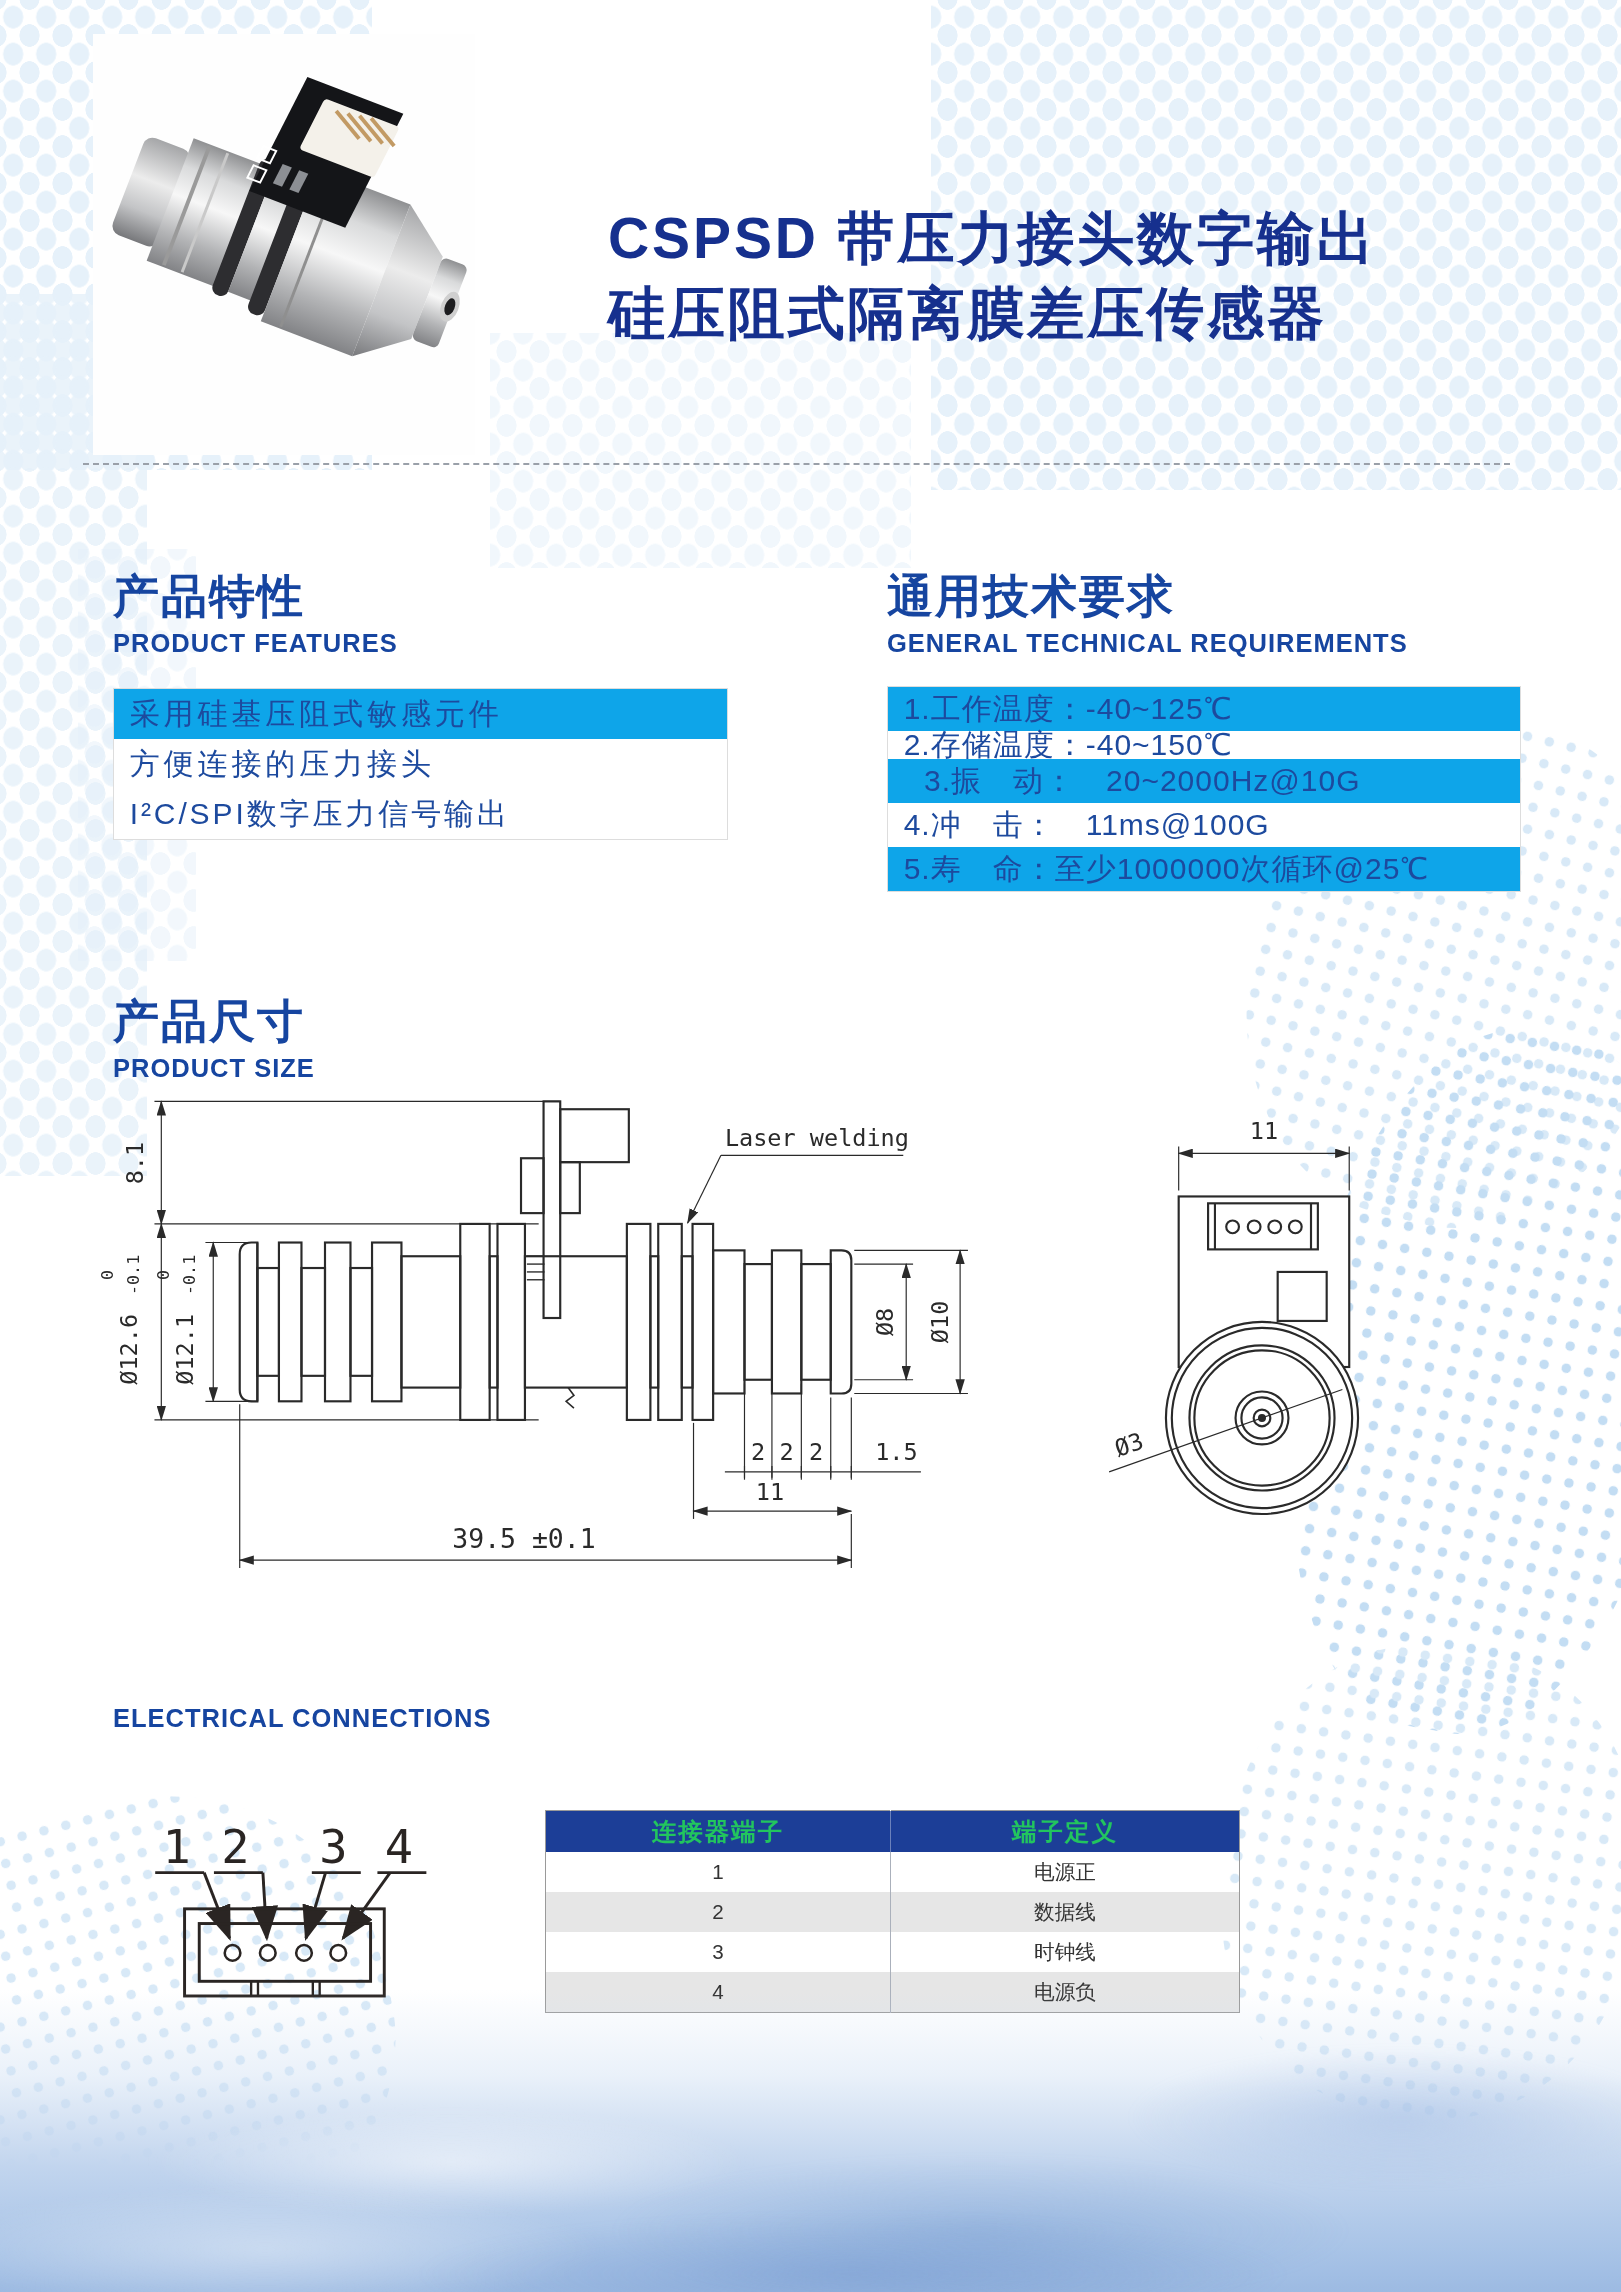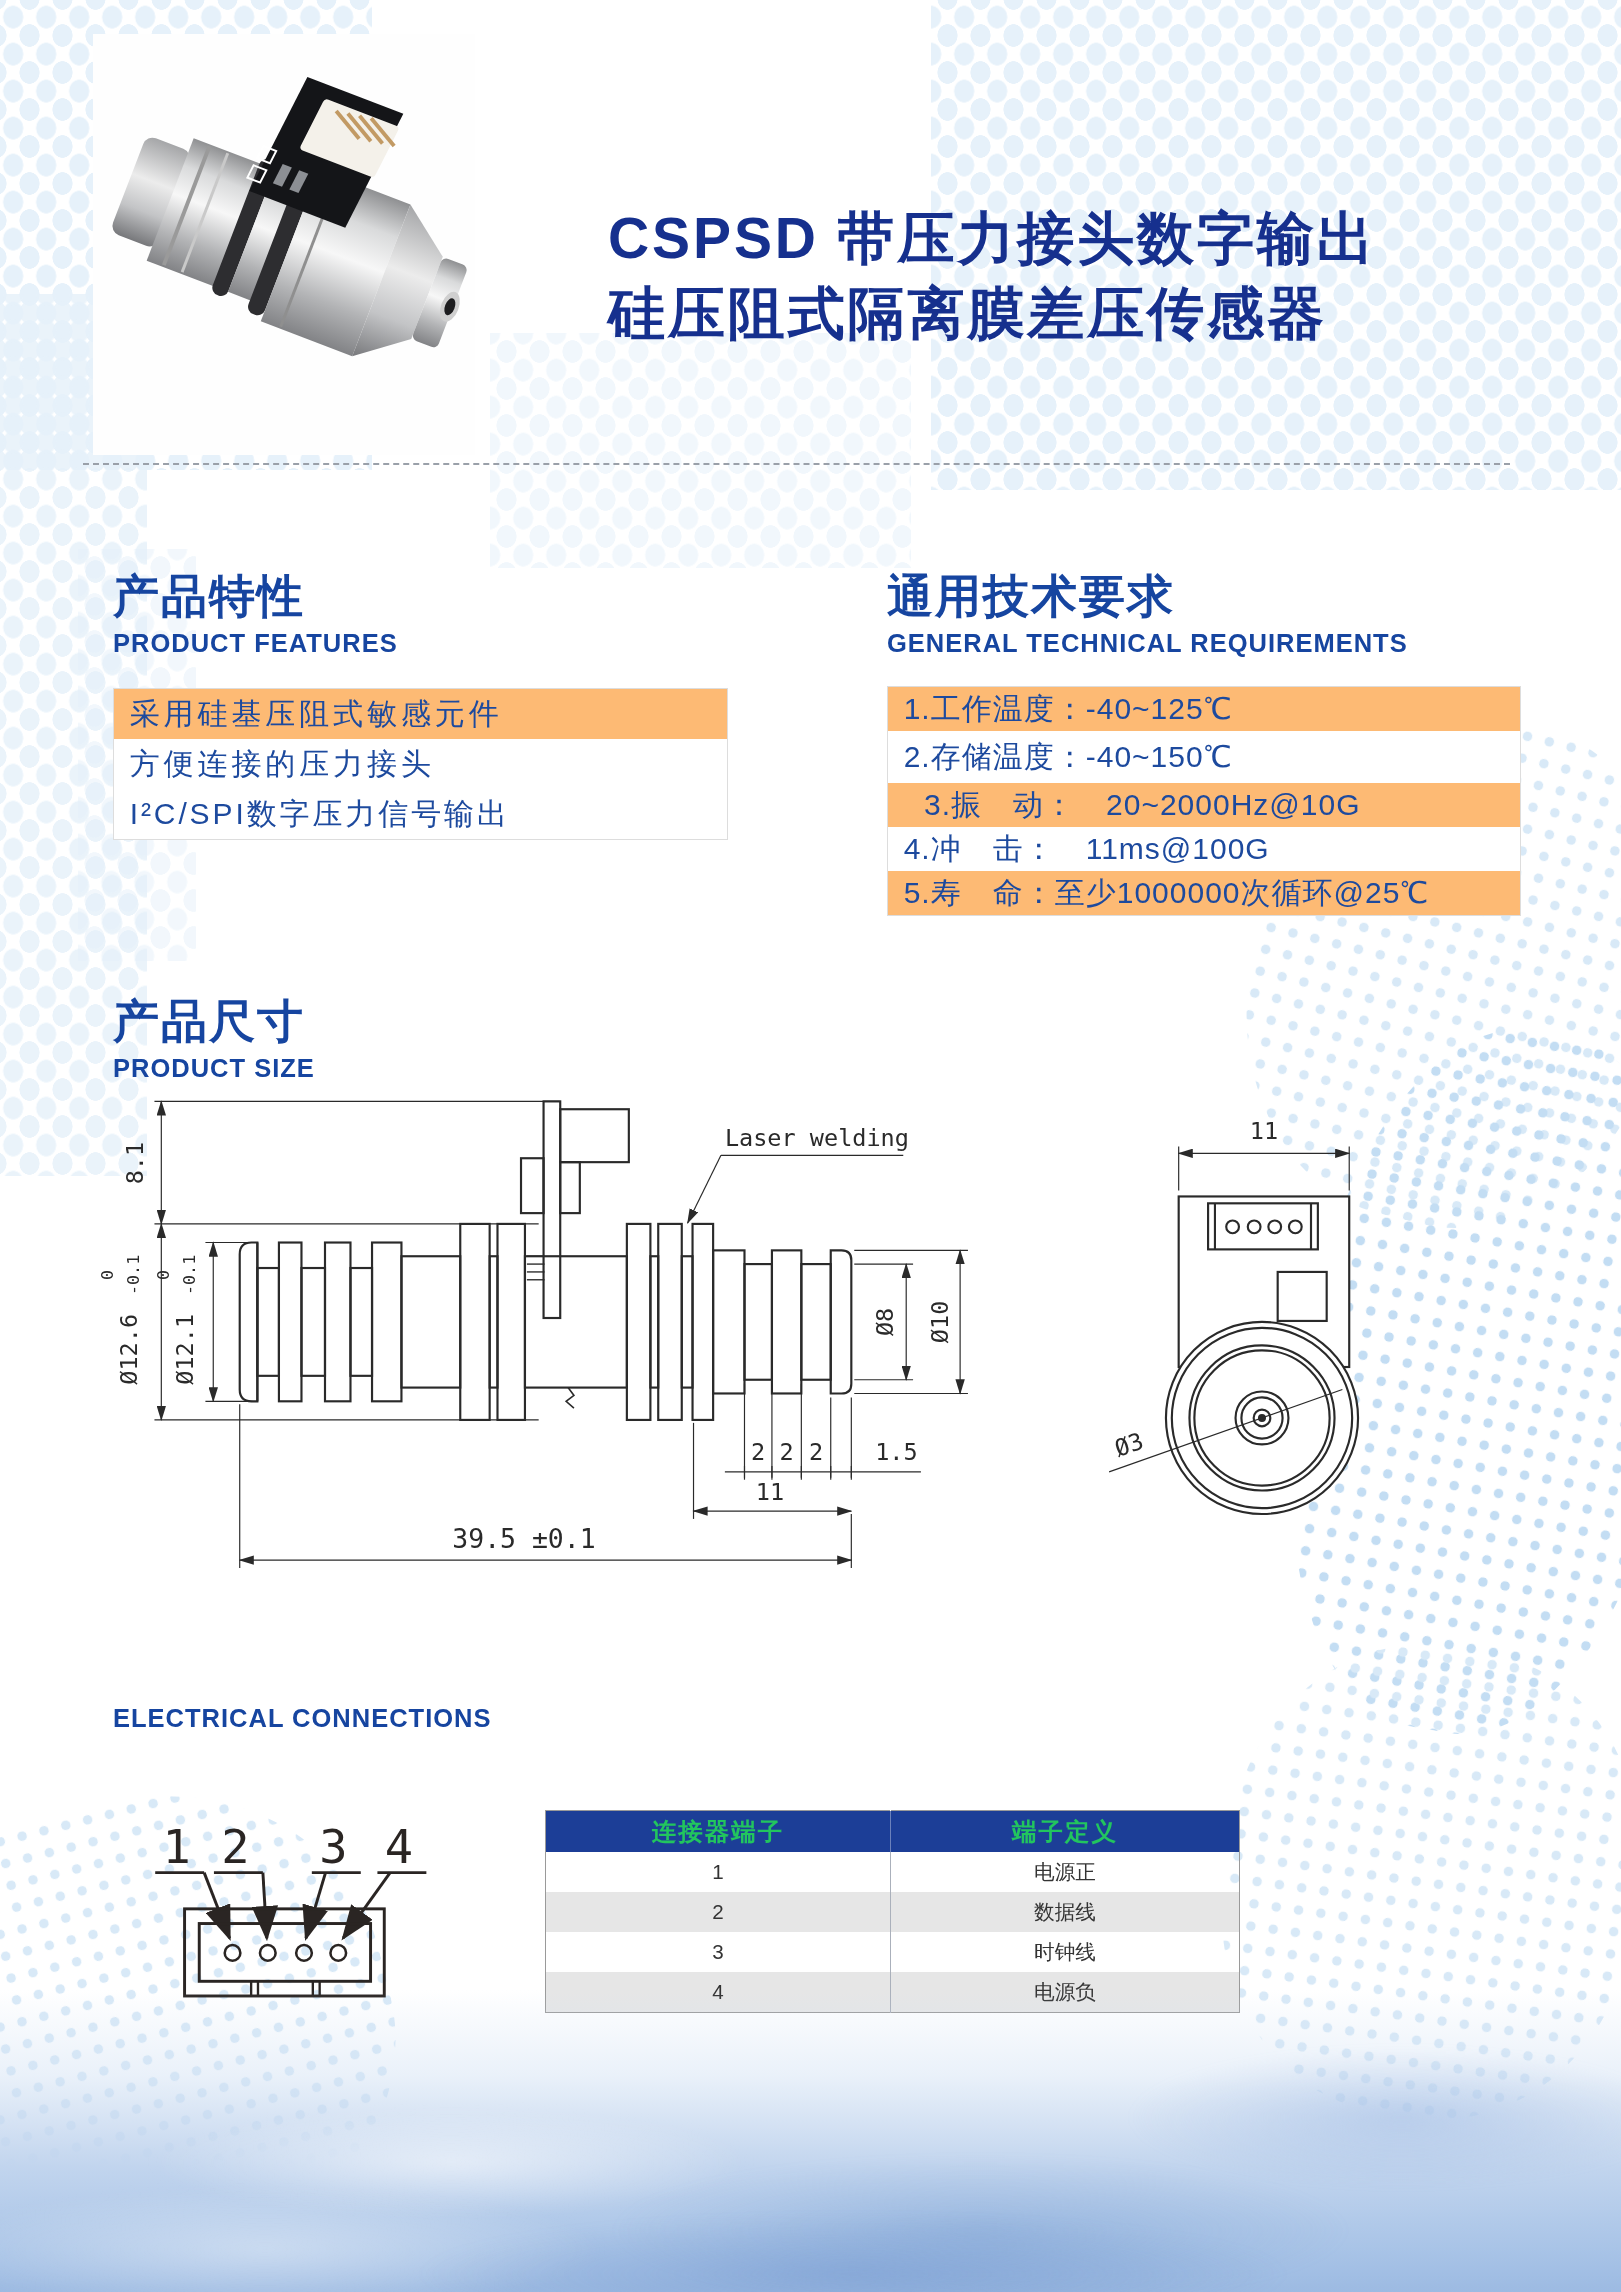--- a/index.html
+++ b/index.html
@@ -19,21 +19,21 @@
   .page-title{position:absolute;left:608px;top:201px;width:863px;text-align:left;
     color:#16308e;font-weight:900;font-size:57px;line-height:75px;letter-spacing:2.9px;}
   .divider{position:absolute;left:83px;top:463px;width:1427px;border-top:2.9px dashed #9aa0a9;}
   
   .h-zh{color:#1645a0;font-size:46px;font-weight:900;letter-spacing:2px;line-height:1;}
   .h-en{color:#1645a0;font-size:25.5px;font-weight:700;letter-spacing:1px;margin-top:11.8px;line-height:1;}
   
   .infobox{position:absolute;border:1px solid #ddd;background:#fff;}
   .inforow{display:flex;align-items:center;color:#1d4a9e;font-size:30px;letter-spacing:3.9px;
     padding-left:15.7px;box-sizing:border-box;}
-  .inforow.gray{background:#fdba74;}
+  .inforow.gray{background:#0ea5e9;}
   
   .pintable{position:absolute;left:545px;top:1810px;width:694px;border:1px solid #9a9a9a;
     border-collapse:collapse;table-layout:fixed;}
   .pintable th{background:#1c3e97;color:#22c55e;font-size:24.5px;font-weight:700;height:39px;
     letter-spacing:2px;border-right:1px solid rgba(255,255,255,0.35);}
   .pintable th:last-child{border-right:none;}
   .pintable td{height:38px;text-align:center;font-size:20.6px;color:#333;
     border-right:1px solid #aab0bb;}
   .pintable td:last-child{border-right:none;margin-top:24px;}
   .pintable tr.gray td{background:#e6e6e6;}
@@ -127,21 +127,21 @@
     <div class="inforow" style="height:50px;">方便连接的压力接头</div>
     <div class="inforow" style="height:50px;letter-spacing:2.9px;">I²C/SPI数字压力信号输出</div>
   </div>
 
   <div class="abs" style="left:887px;top:573px;">
     <div class="h-zh">通用技术要求</div>
     <div class="h-en">GENERAL TECHNICAL REQUIREMENTS</div>
   </div>
   <div class="infobox" style="left:887px;top:686px;width:632px;">
     <div class="inforow gray" style="height:44px;letter-spacing:1px;">1.工作温度：-40~125℃</div>
-    <div class="inforow" style="height:52px;letter-spacing:1px;">2.存储温度：-40~150℃</div>
+    <div class="inforow" style="height:28px;letter-spacing:1px;">2.存储温度：-40~150℃</div>
     <div class="inforow gray" style="height:44px;letter-spacing:1px;padding-left:36px;">3.振　动：　20~2000Hz@10G</div>
     <div class="inforow" style="height:44px;letter-spacing:1px;">4.冲　击：　11ms@100G</div>
     <div class="inforow gray" style="height:44px;letter-spacing:1px;">5.寿　命：至少1000000次循环@25℃</div>
   </div>
 
   <div class="abs" style="left:113px;top:990px;margin-top:8px;">
     <div class="h-zh">产品尺寸</div>
     <div class="h-en">PRODUCT SIZE</div>
   </div>
 

